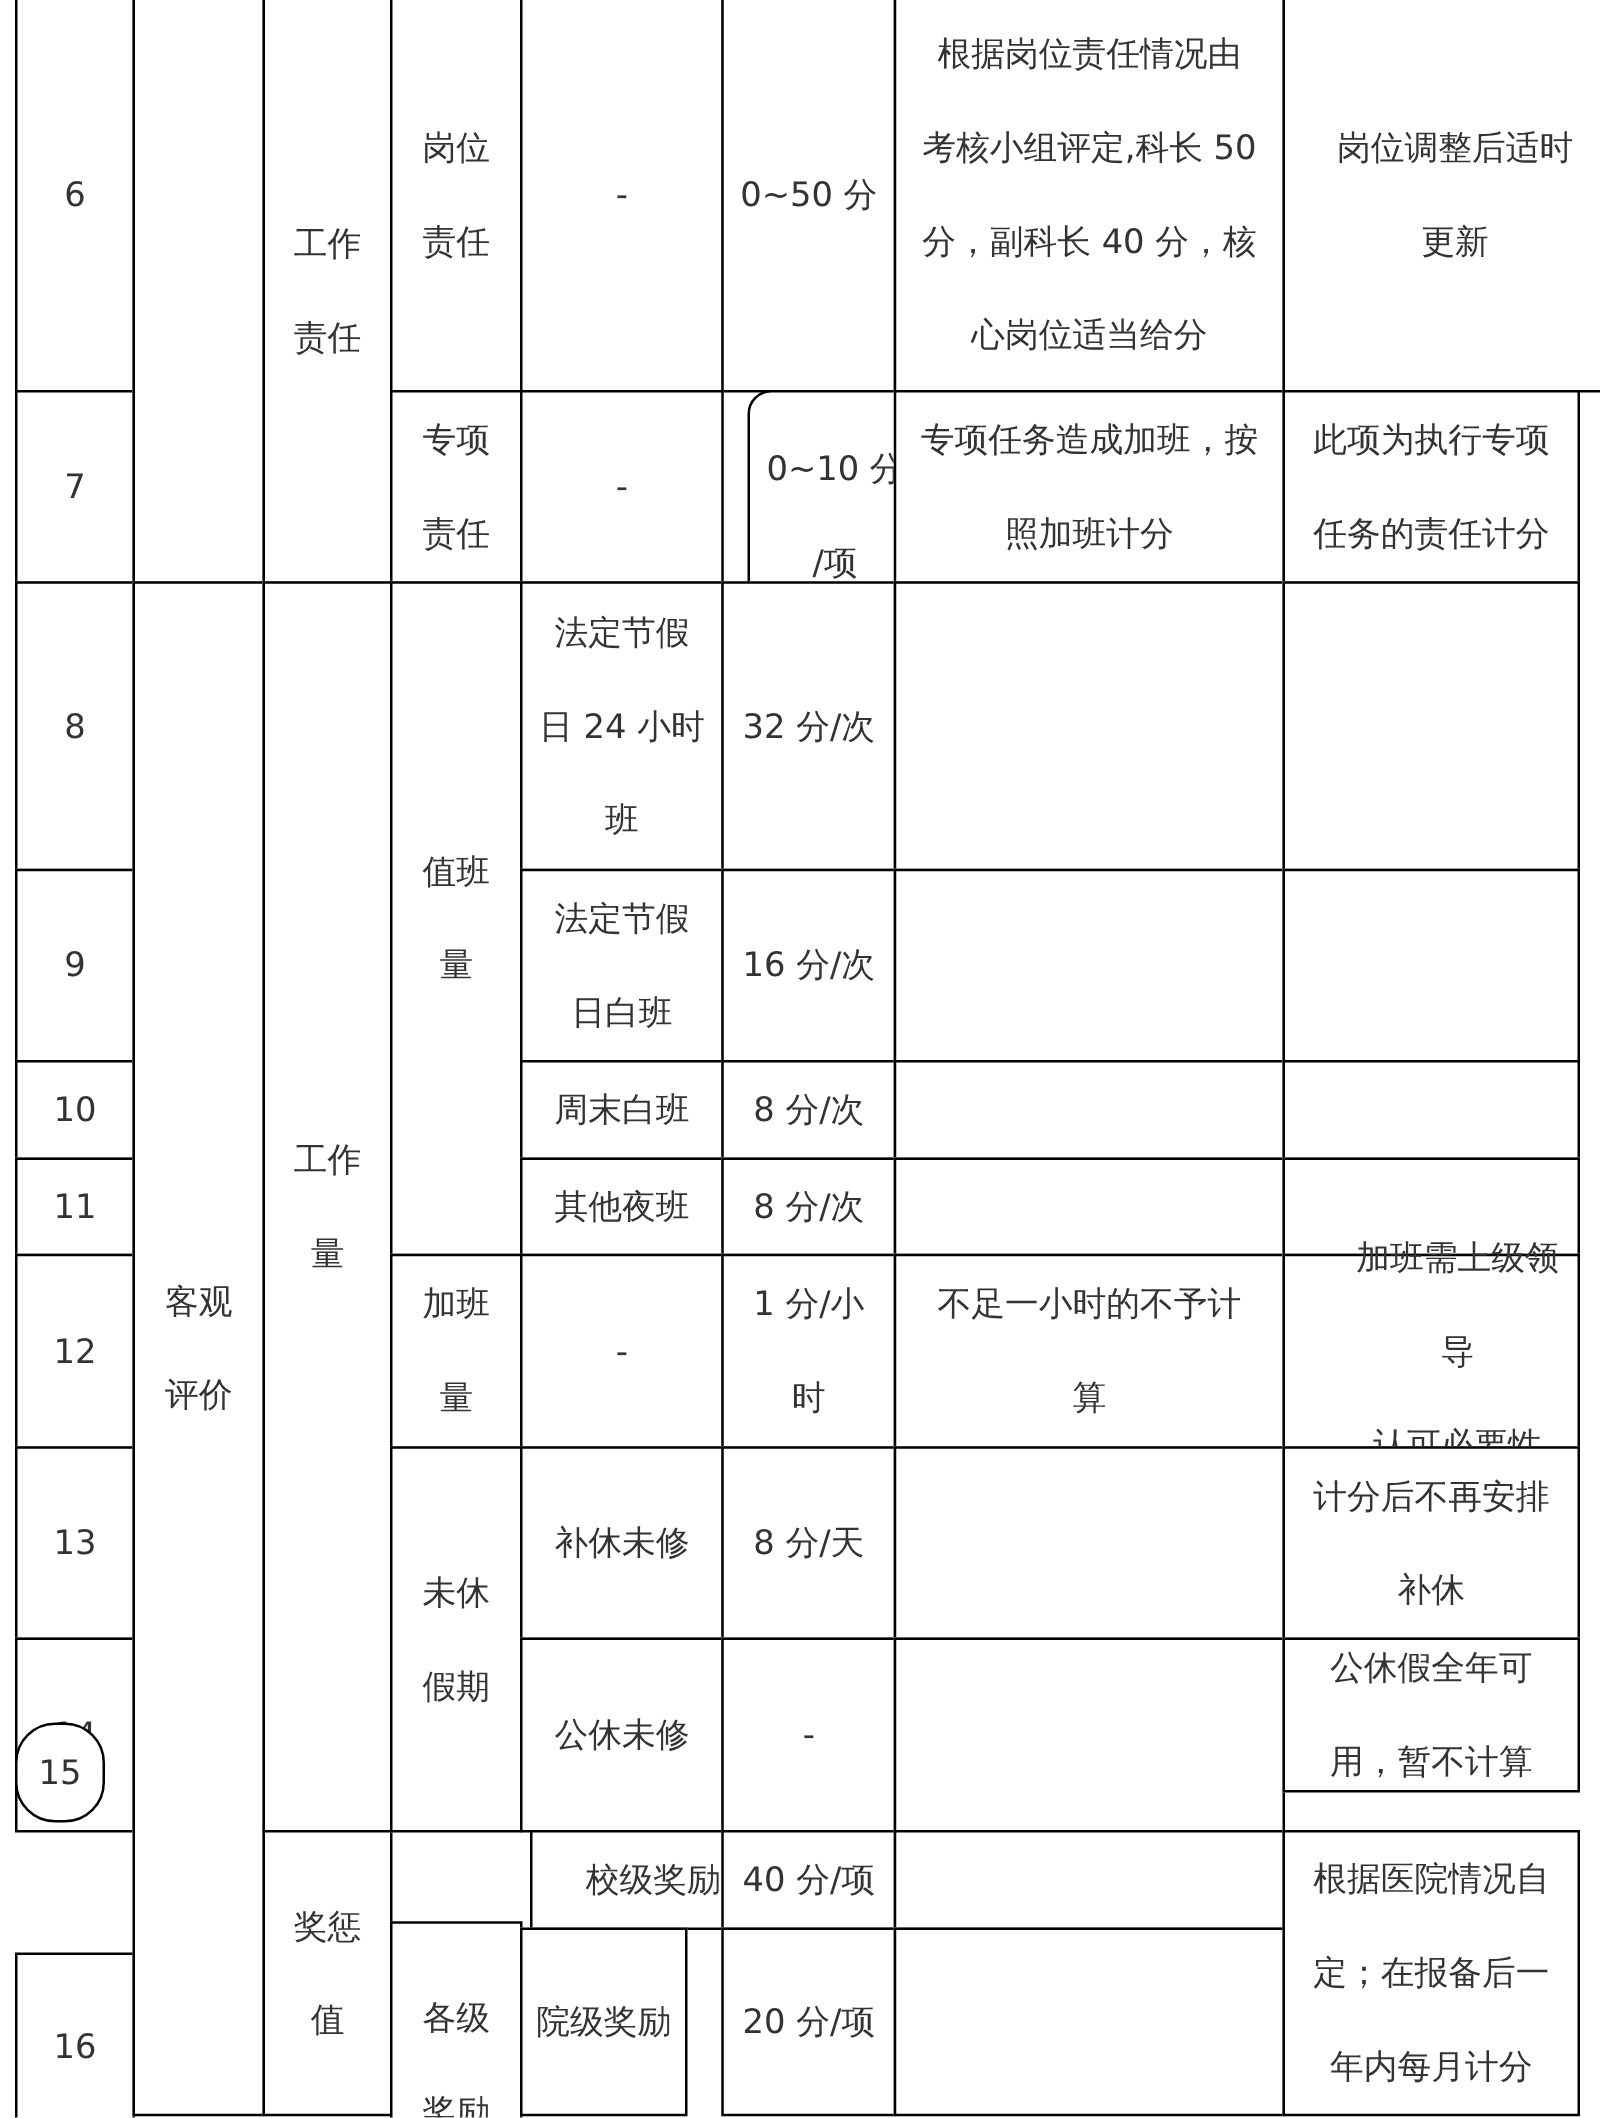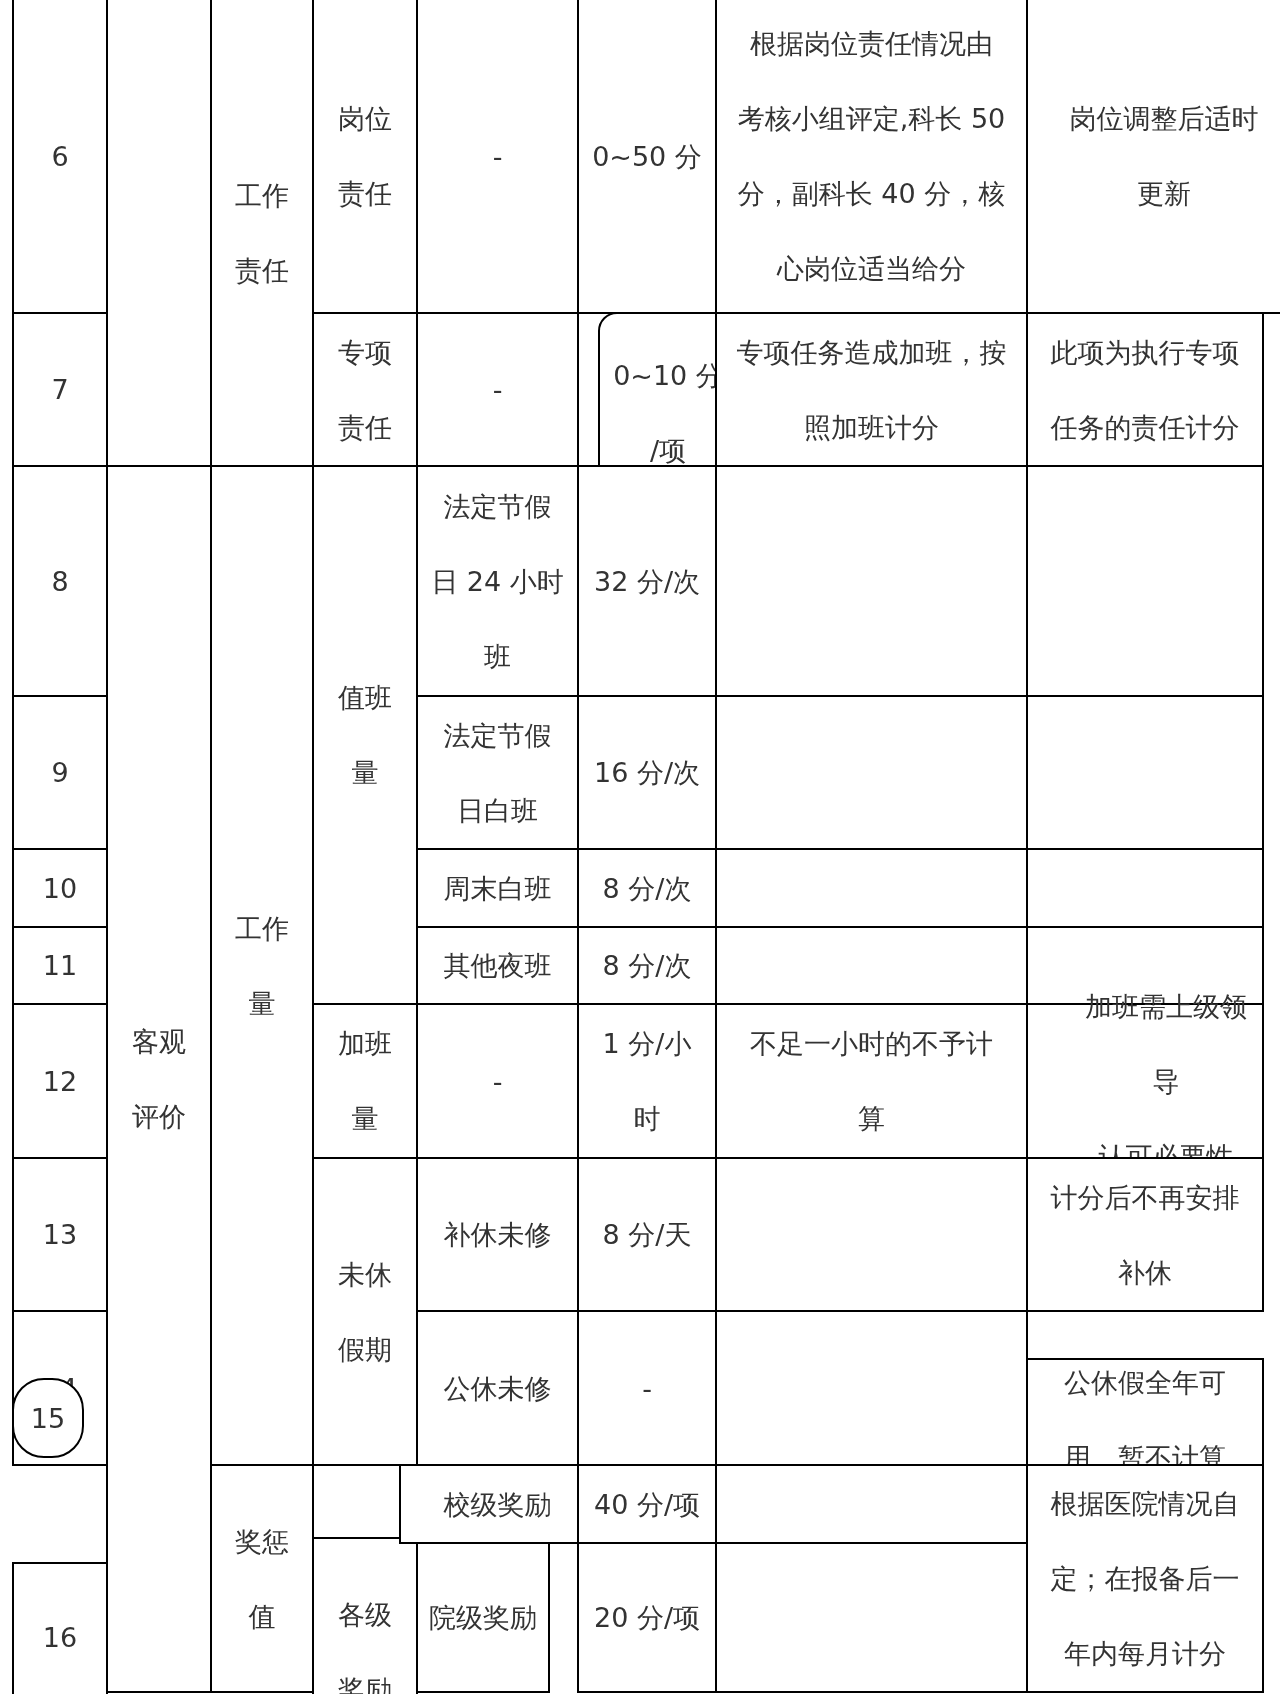--- a/index.html
+++ b/index.html
@@ -176,21 +176,21 @@
     </div>
     <div class="cell" style="left: 416px; width: 163px; top: 1310px; height: 156px;">
       <span>公休未修</span>
     </div>
     <div class="cell" style="left: 577px; width: 140px; top: 1310px; height: 156px;">
       <span>-</span>
     </div>
     <div class="cell" style="left: 715px; width: 313px; top: 1310px; height: 156px;">
       <span></span>
     </div>
-    <div class="cell" style="left: 399px; width: 197px; top: 1464px; height: 80px;">
+    <div class="cell" style="left: 424px; width: 197px; top: 1464px; height: 80px;">
       <span>校级奖励</span>
     </div>
     <div class="cell" style="left: 577px; width: 140px; top: 1464px; height: 80px;">
       <span>40 分/项</span>
     </div>
     <div class="cell" style="left: 715px; width: 313px; top: 1464px; height: 80px;">
       <span></span>
     </div>
     <div class="cell" style="left: 416px; width: 134px; top: 1542px; height: 151px;">
       <span>院级奖励</span>
@@ -222,21 +222,21 @@
       <span></span>
     </div>
     <div class="cell" style="left: 1026px; width: 238px; top: 1003px; height: 156px; padding-left: 48px;">
       <span>加班需上级领导
 认可必要性</span>
     </div>
     <div class="cell" style="left: 1026px; width: 238px; top: 1157px; height: 155px;">
       <span>计分后不再安排
 补休</span>
     </div>
-    <div class="cell" style="left: 1026px; width: 238px; top: 1310px; height: 124px; margin-top: 48px;">
+    <div class="cell" style="left: 1026px; width: 238px; top: 1310px; height: 124px;">
       <span>公休假全年可
 用，暂不计算</span>
     </div>
     <div class="cell" style="left: 1026px; width: 238px; top: 1464px; height: 229px;">
       <span>根据医院情况自
 定；在报备后一
 年内每月计分</span>
     </div>
   </div>
 

